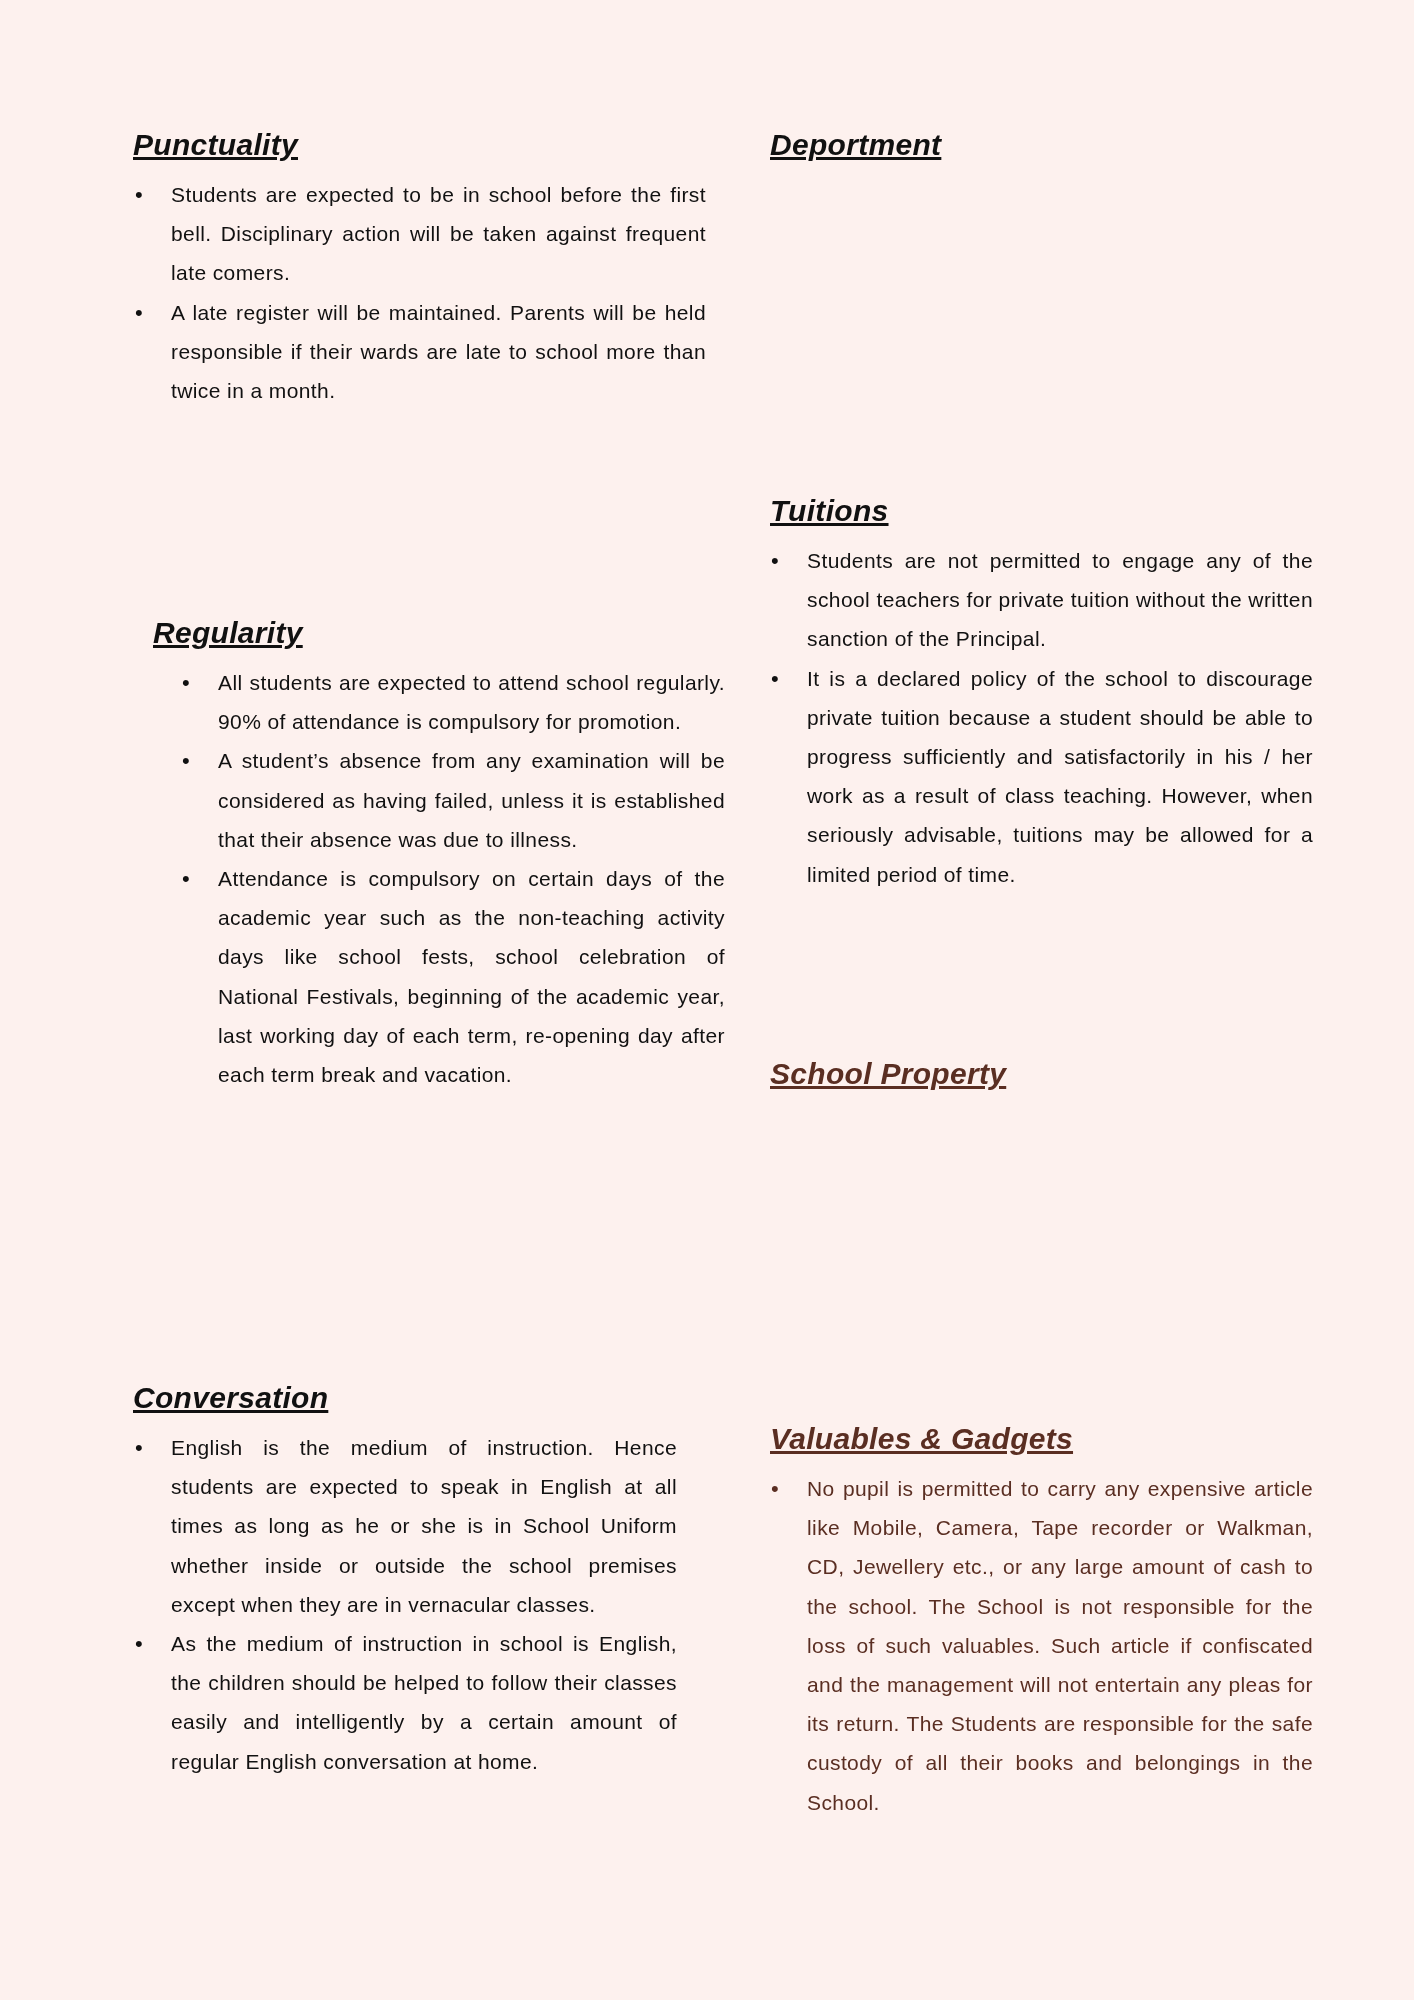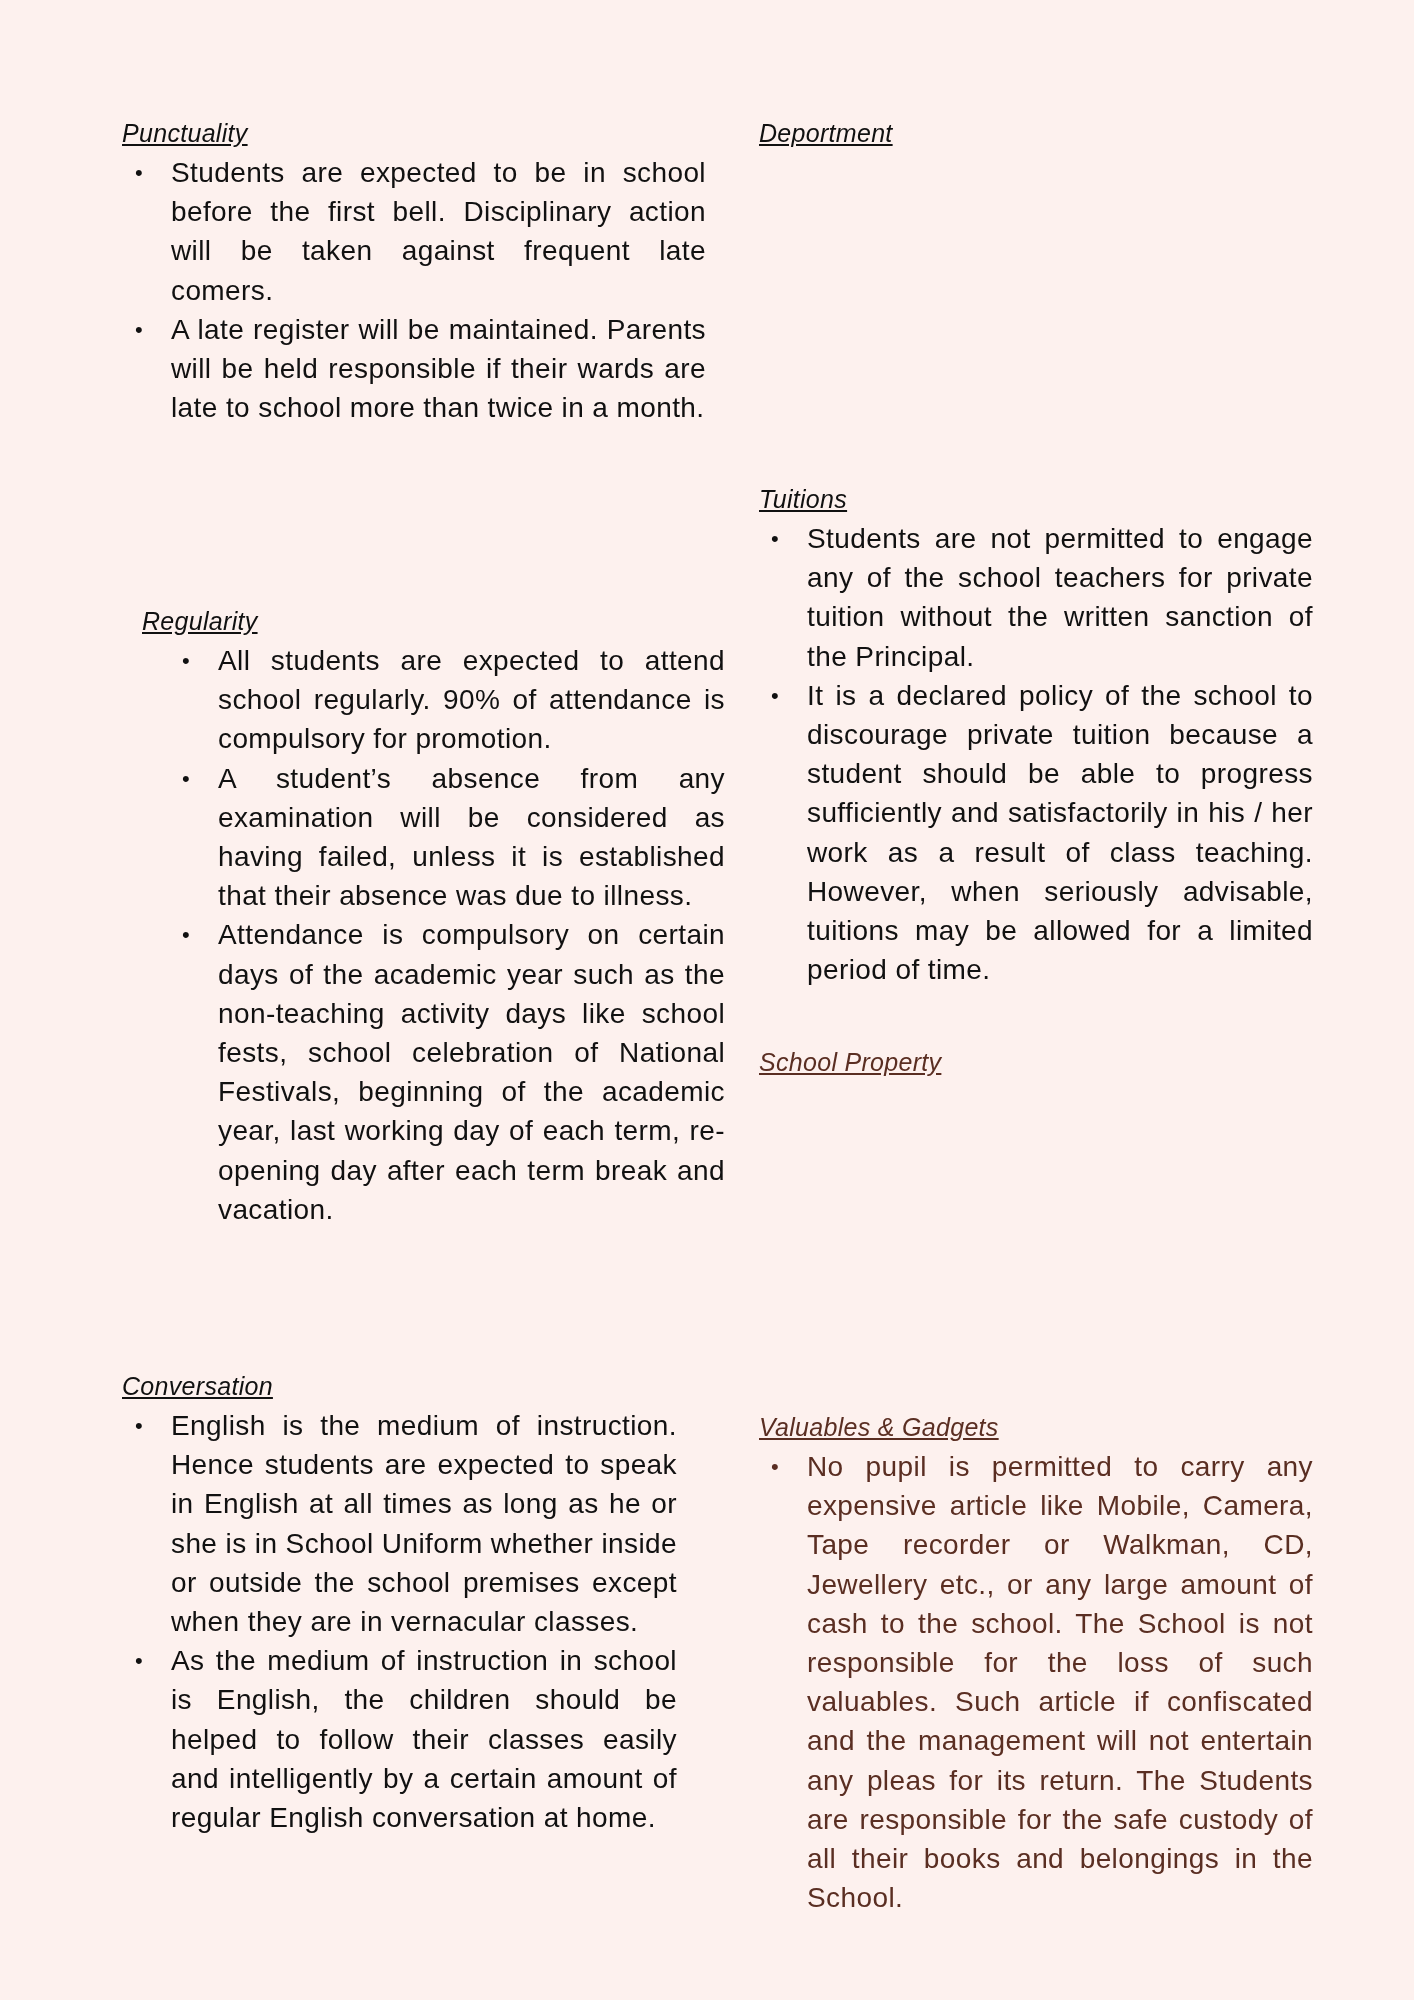--- a/index.html
+++ b/index.html
@@ -1,22 +1,22 @@
 <!DOCTYPE html>
 <html><head>
 <meta charset="utf-8">
 <style>
   html, body { margin:0; padding:0; }
   body { width:1414px; height:2000px; background:#fdf1ee; position:relative; overflow:hidden;
          font-family:"Liberation Sans", sans-serif; }
   .section { position:absolute; }
-  .heading { font-weight:normal; font-style:italic; text-decoration:underline; font-size:25px;
-             line-height:39px; margin:0; letter-spacing:0.3px; }
+  .heading { font-weight:bold; font-style:italic; text-decoration:underline; font-size:30px;
+             line-height:39px; margin:11px; letter-spacing:0.3px; }
   ul { margin:0; padding:0; list-style:none; }
-  li { position:relative; font-size:28px; line-height:39.2px; text-align:justify; letter-spacing:0.4px; }
+  li { position:relative; font-size:21px; line-height:39.2px; text-align:justify; letter-spacing:0.4px; }
   li::before { content:"\2022"; position:absolute; left:-36px; top:0; font-size:22px; }
   .black { color:#111; }
   .brown { color:#5a2e22; }
   .brown .heading { color:#5a2e22; }
 
   #sec-punctuality { left:122px; top:114px; }
   #sec-punctuality ul { margin-left:49px; width:535px; }
 
   #sec-regularity { left:142px; top:602px; }
   #sec-regularity ul { margin-left:76px; width:507px; }

